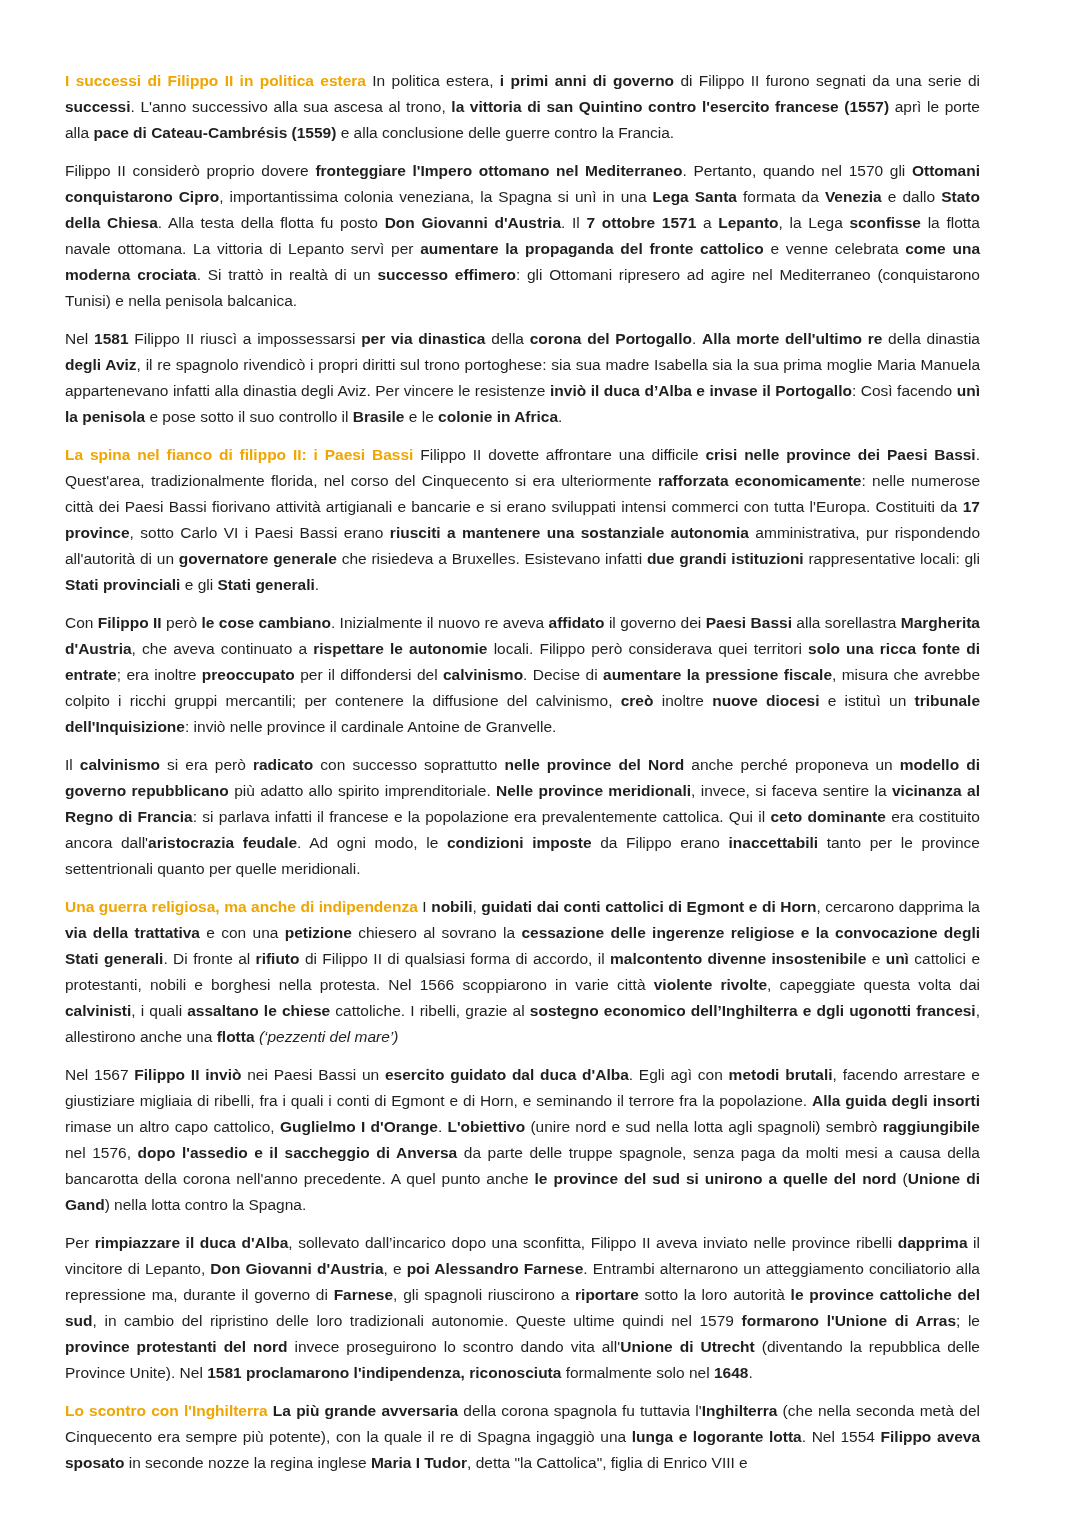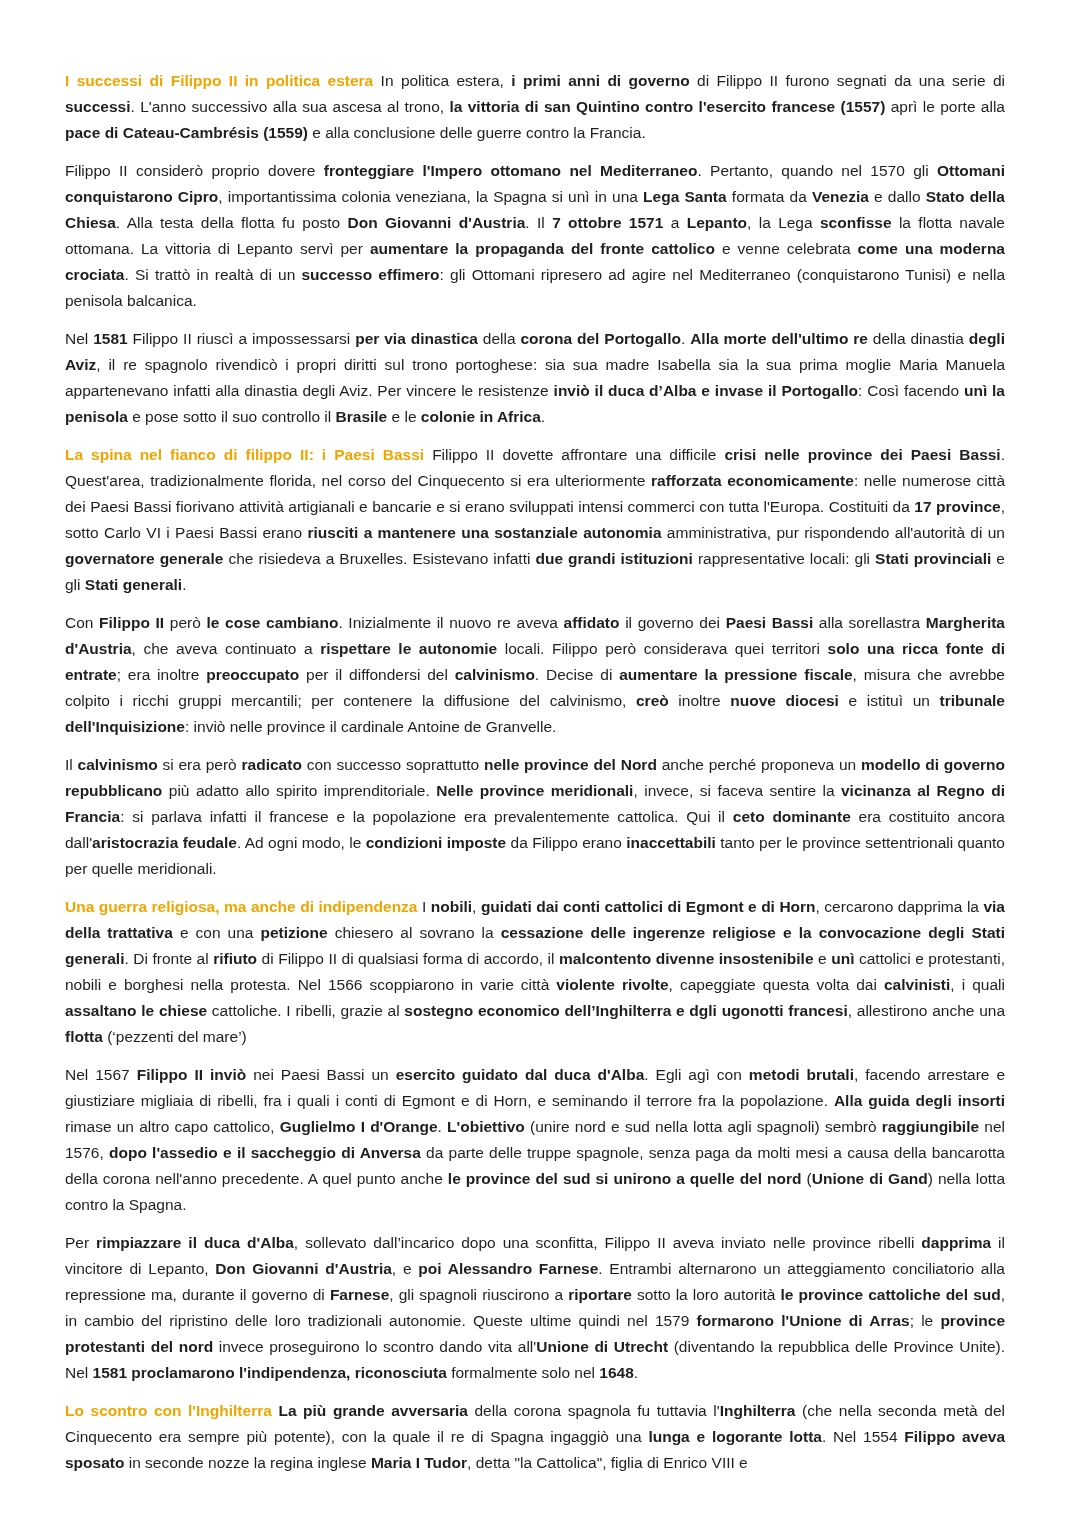--- a/index.html
+++ b/index.html
@@ -5,21 +5,21 @@
   html, body {
     margin: 0;
     padding: 0;
     background: #ffffff;
   }
   .page {
     width: 1080px;
     height: 1528px;
     box-sizing: border-box;
     background: #ffffff;
-    padding: 58px 75px 0 65px;
+    padding: 58px 100px 0 65px;
     overflow: hidden;
   }
   .content {
     font-family: "Liberation Sans", "DejaVu Sans", sans-serif;
     font-size: 15.5px;
     line-height: 26px;
     color: #1f1f1f;
     text-align: justify;
   }
   .para {
@@ -29,20 +29,21 @@
     margin-top: 10px;
   }
   .run-heading {
     font-weight: bold;
     color: #F0A500;
   }
   .run-bold {
     font-weight: bold;
   }
   .run-italic {
+    font-style: italic;
   }
   .run-normal {
     font-weight: normal;
   }
 </style>
 </head>
 <body style="background: rgb(255, 255, 255);">
 
 <div class="page">
   <div class="content" style="color: rgb(31, 31, 31);">

